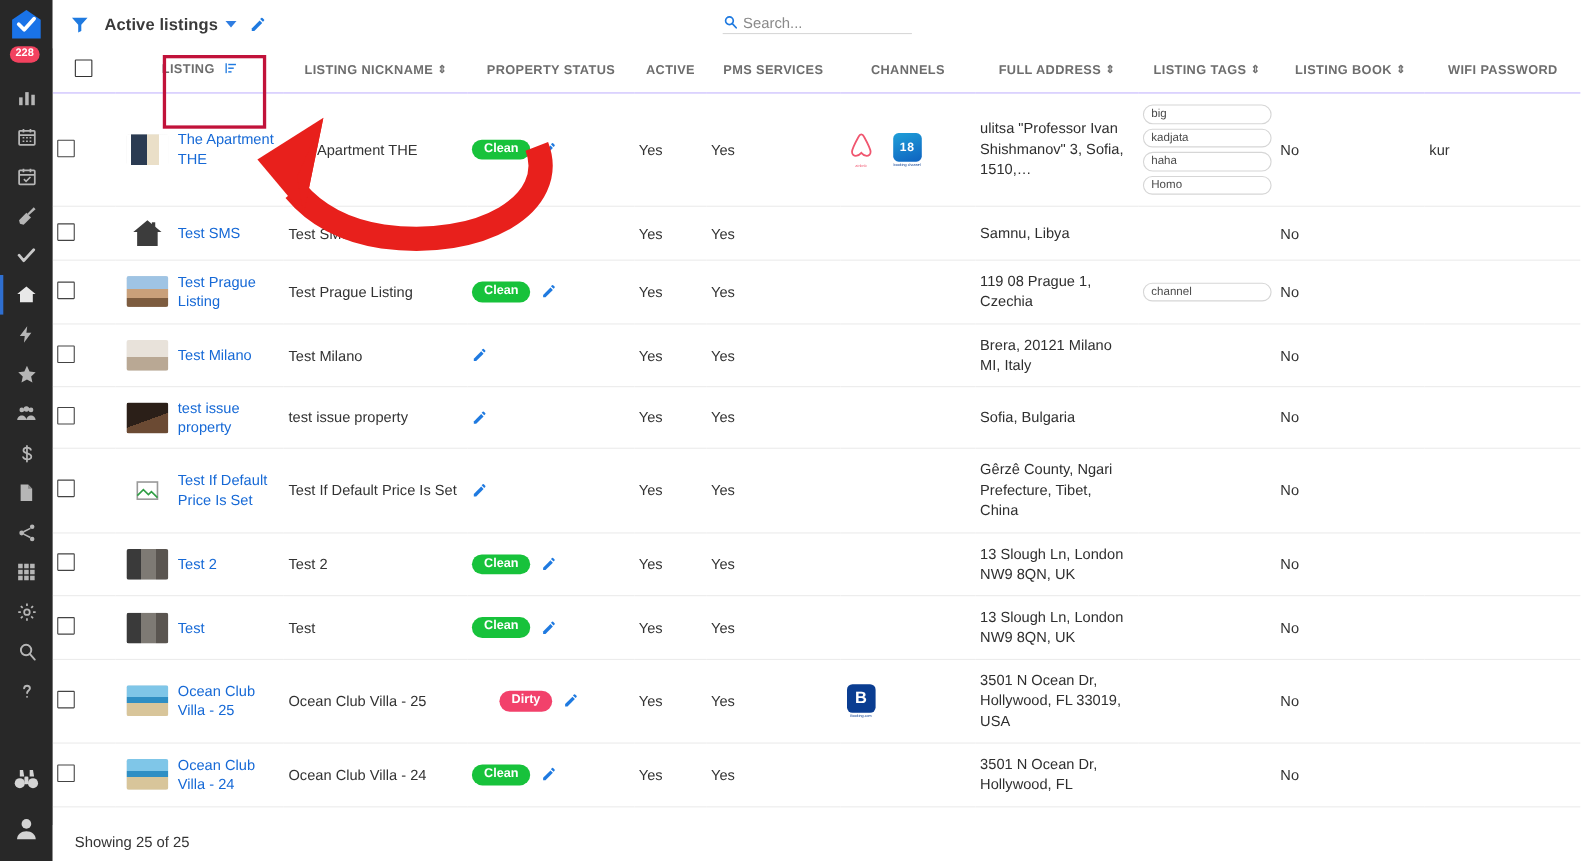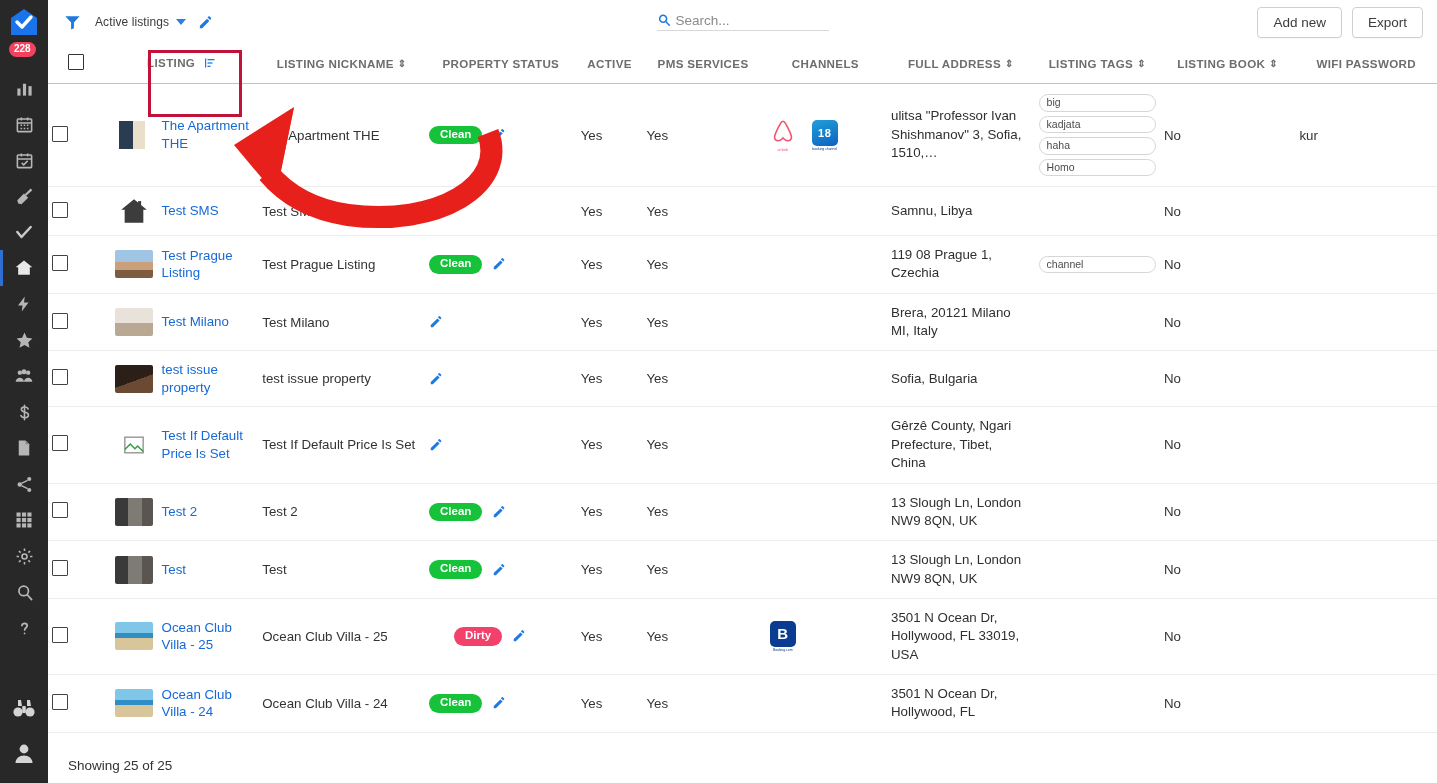--- a/index.html
+++ b/index.html
@@ -57,21 +57,21 @@
   
   .toolbar {
     height: 44px; flex: 0 0 44px;
     display: flex; align-items: center;
     padding: 0 14px 0 16px;
     background: #fff;
     position: relative;
   }
   .filter-icon { margin-right: 14px; display: flex; align-items: center; cursor: pointer; }
   .view-name {
-    font-size: 12px; font-weight: normal; color: #3a3a3a;
+    font-size: 15px; font-weight: bold; color: #3a3a3a;
     letter-spacing: .1px;
   }
   .caret-down {
     width: 0; height: 0; margin-left: 7px;
     border-left: 5px solid transparent; border-right: 5px solid transparent;
     border-top: 6px solid #2f7de1; cursor: pointer; display: inline-block;
     vertical-align: middle;
   }
   .pencil-blue { margin-left: 12px; cursor: pointer; display: inline-flex; }
   .search-wrap {
@@ -399,24 +399,20 @@
       <div class="search-wrap">
         <span class="s-icon">
           <svg width="14" height="14" viewBox="0 0 24 24" fill="none" stroke="#1f7ae0" stroke-width="2.6" stroke-linecap="round">
             <circle cx="10.5" cy="10" r="6"></circle>
               <path d="M15 14.6L21 21"></path>
           </svg>
         </span>
         <input class="search-input" type="text" placeholder="Search..." style="">
       </div>
 
-      <div class="tb-right">
-        <button class="tb-btn">Add new</button>
-        <button class="tb-btn">Export</button>
-      </div>
     </div>
 
     <div class="table-wrap">
       <table class="listings">
         <thead>
           <tr>
             <th class="col-chk">
               <span class="head-check"></span>
             </th>
             <th class="col-listing">

